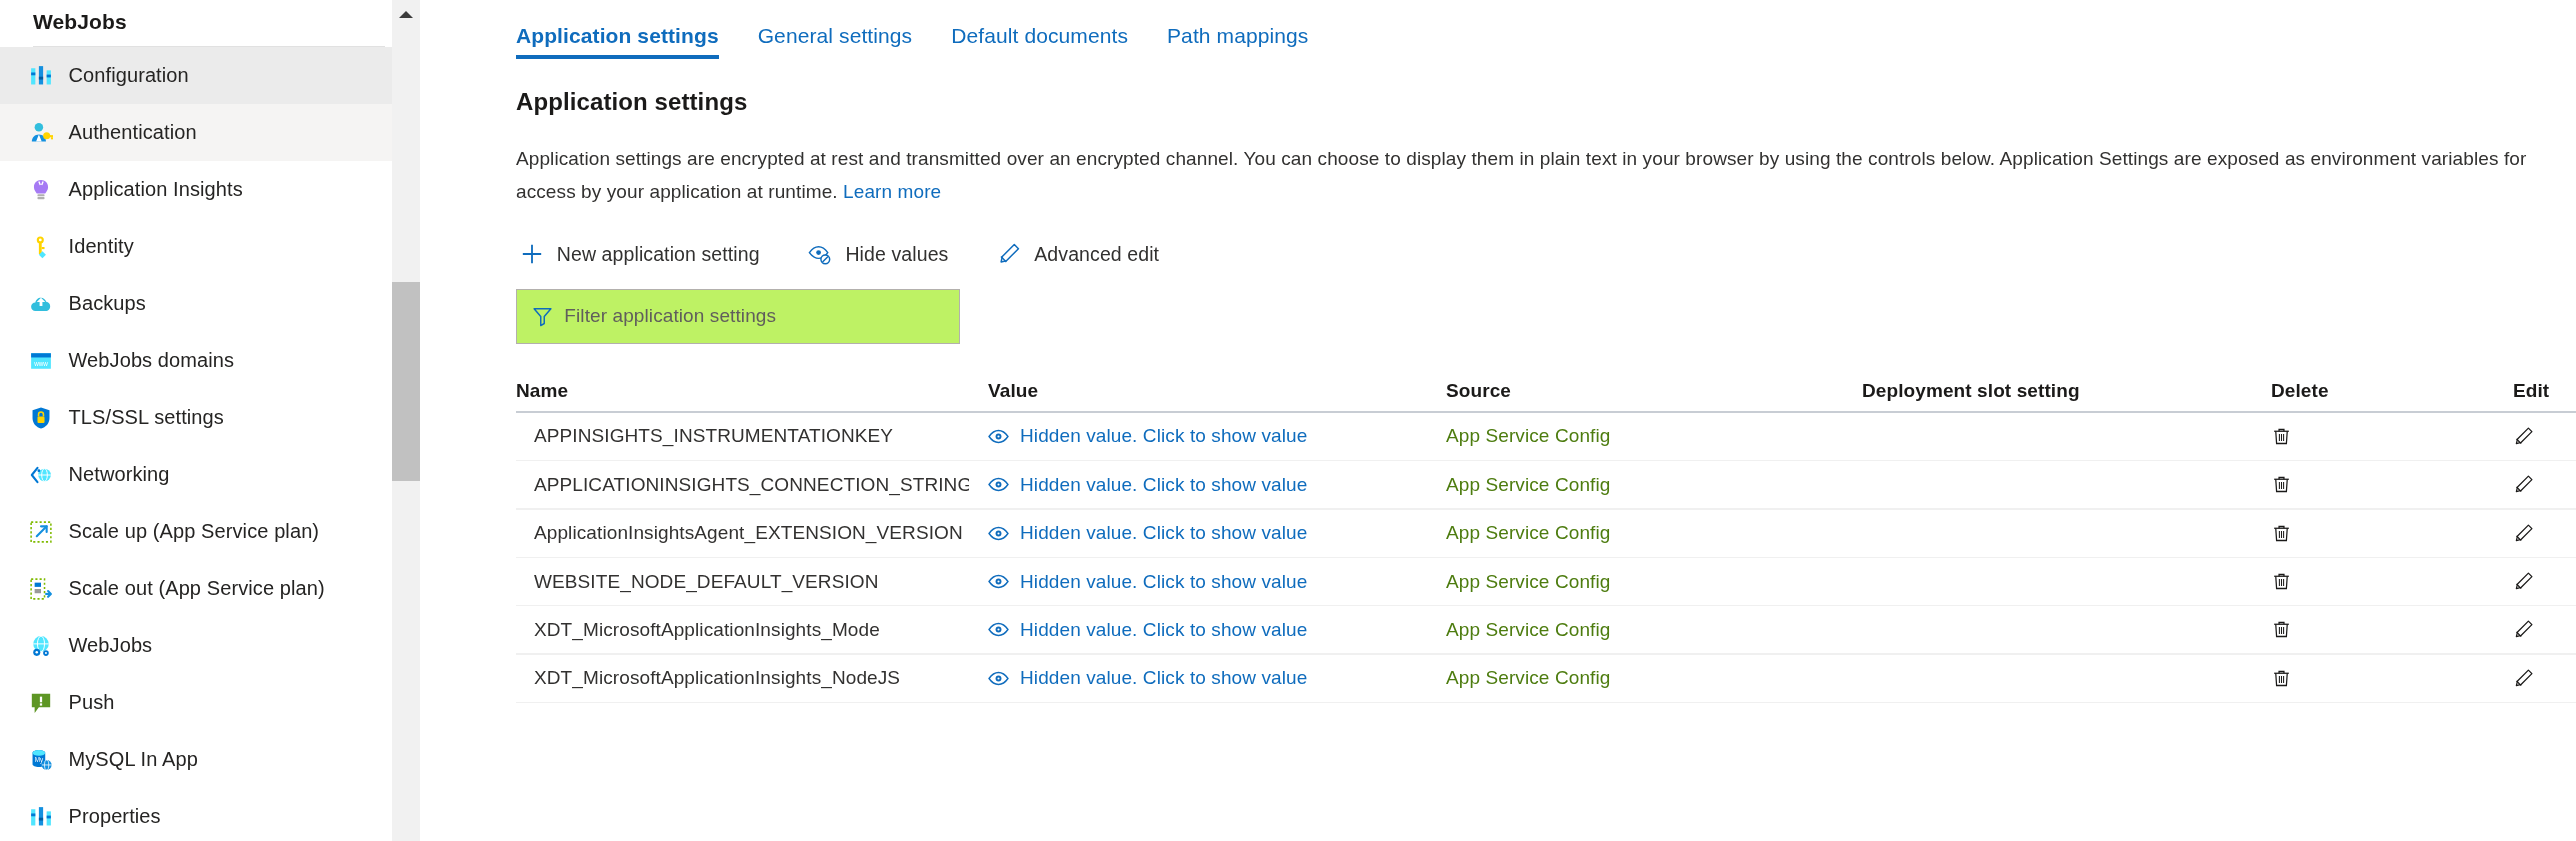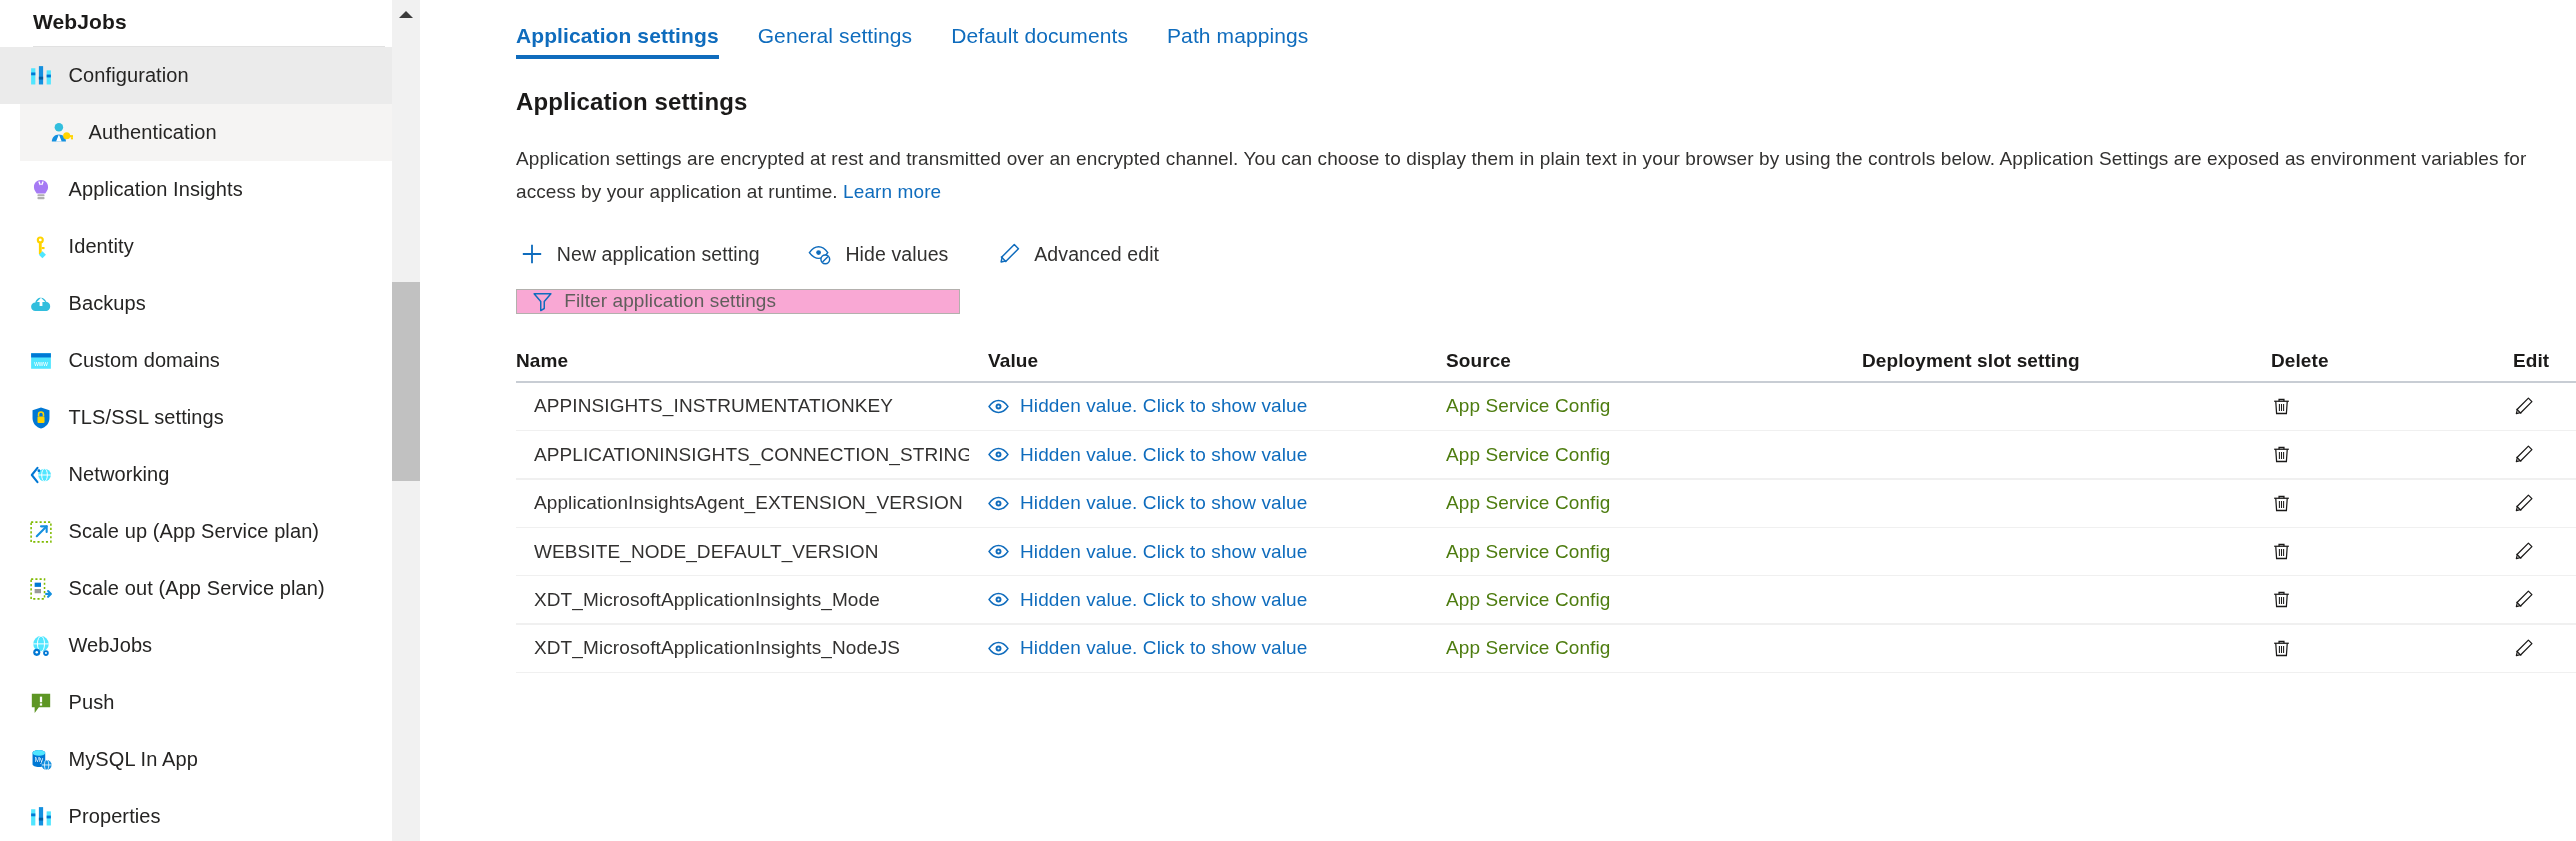--- a/index.html
+++ b/index.html
@@ -35,21 +35,21 @@
   .nav-list { list-style: none; }
   .nav-item {
     position: relative;
     display: flex;
     align-items: center;
     height: 57px;
     padding-left: 25px;
     cursor: pointer;
   }
   .nav-item.selected { background: #ebebeb; }
-  .nav-item.alt { background: #f5f4f3; margin-left: 20px; }
+  .nav-item.alt { background: #f5f4f3; }
   .nav-icon {
     width: 31px;
     height: 31px;
     flex: 0 0 31px;
     display: flex;
     align-items: center;
     justify-content: center;
     margin-right: 12.5px;
   }
   .nav-icon svg { display: block; }
@@ -148,25 +148,25 @@
     width: 31px; height: 31px;
     flex: 0 0 31px;
     display: flex; align-items: center; justify-content: center;
     margin-right: 9.8px;
   }
   .cmd-label { font-size: 19.5px; color: #323130; letter-spacing: 0.1px; }
 
   
   .filter-box {
     margin-top: 15.3px;
-    width: 444px; height: 25px;
+    width: 444px; height: 55px;
     border: 1.4px solid #b3b0ad;
     display: flex; align-items: center;
     padding-left: 12.5px;
-    background: #f9a8d4;
+    background: #bef264;
     cursor: text;
   }
   .filter-ico { width: 25px; height: 25px; flex: 0 0 25px; display:flex; align-items:center; justify-content:center; margin-right: 9.8px; }
   .filter-ph { font-size: 19px; color: #605e5c; letter-spacing: 0.1px; }
 
   
   .tbl { margin-top: 28px; width: 2062px; }
   .trow { display: flex; align-items: center; height: 47px; gap: 19px; }
   .thead { height: 39px; }
   .thead .cell {
@@ -265,21 +265,21 @@
       </li>
 
       <li class="nav-item">
         <span class="nav-icon">
           <svg width="24" height="24" viewBox="0 0 34 34">
               <rect x="3" y="6" width="28" height="22" fill="#50e6ff"></rect>
               <rect x="3" y="6" width="28" height="6" fill="#0078d4"></rect>
               <text x="17" y="24" font-size="9" font-family="Liberation Sans, sans-serif" fill="#ffffff" text-anchor="middle">www</text>
             </svg>
         </span>
-        <span class="nav-label">Custom domains</span>
+        <span class="nav-label">WebJobs domains</span>
       </li>
 
       <li class="nav-item">
         <span class="nav-icon">
           <svg width="24" height="24" viewBox="0 0 34 34">
               <path d="M17 2L5 6v11c0 8 5.4 13 12 15 6.6-2 12-7 12-15V6z" fill="#0078d4"></path>
               <rect x="12" y="15" width="10" height="9" rx="1.5" fill="#ffd400"></rect>
               <path d="M13.5 15v-3a3.5 3.5 0 017 0v3" stroke="#ffd400" stroke-width="2.2" fill="none"></path>
             </svg>
         </span>

